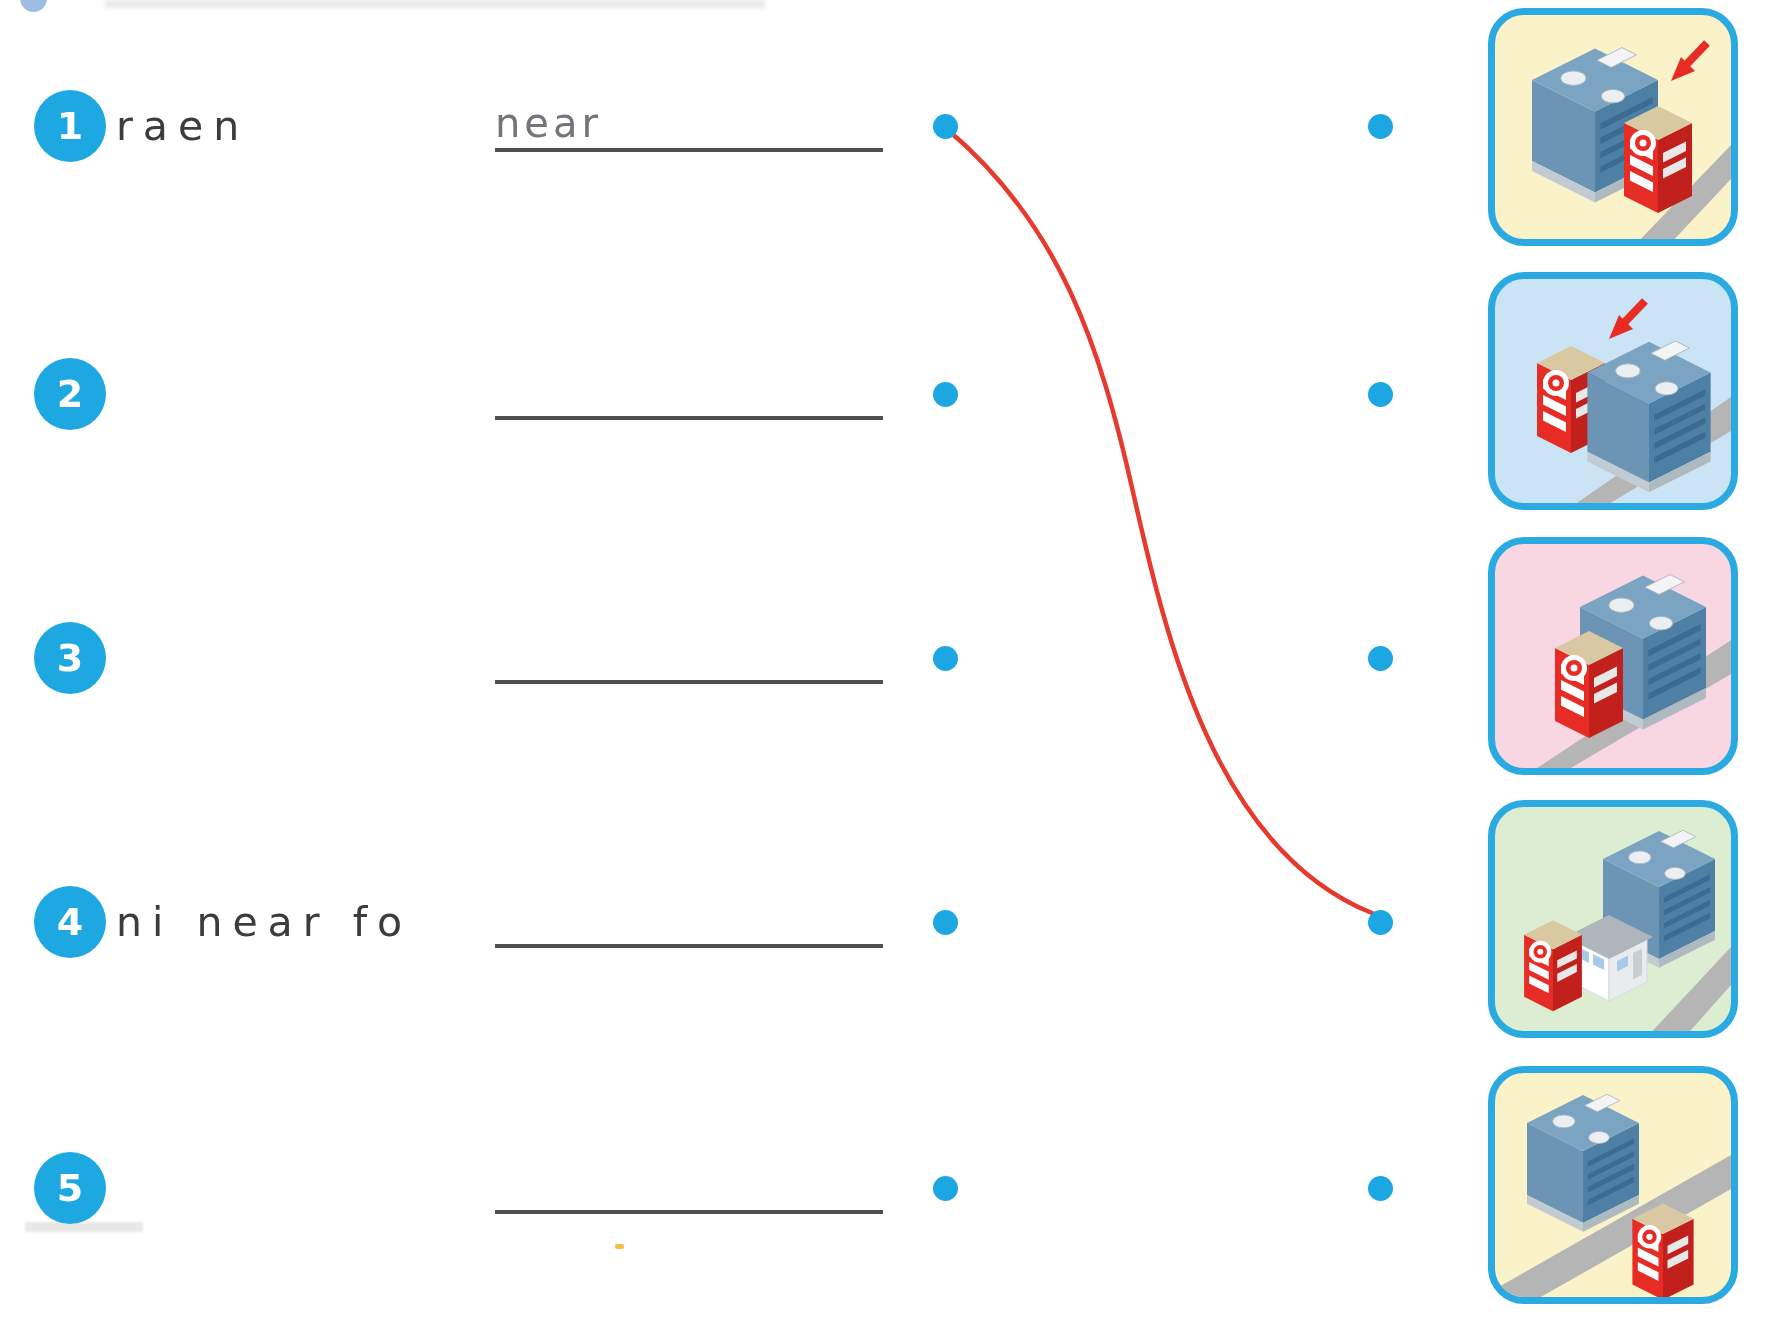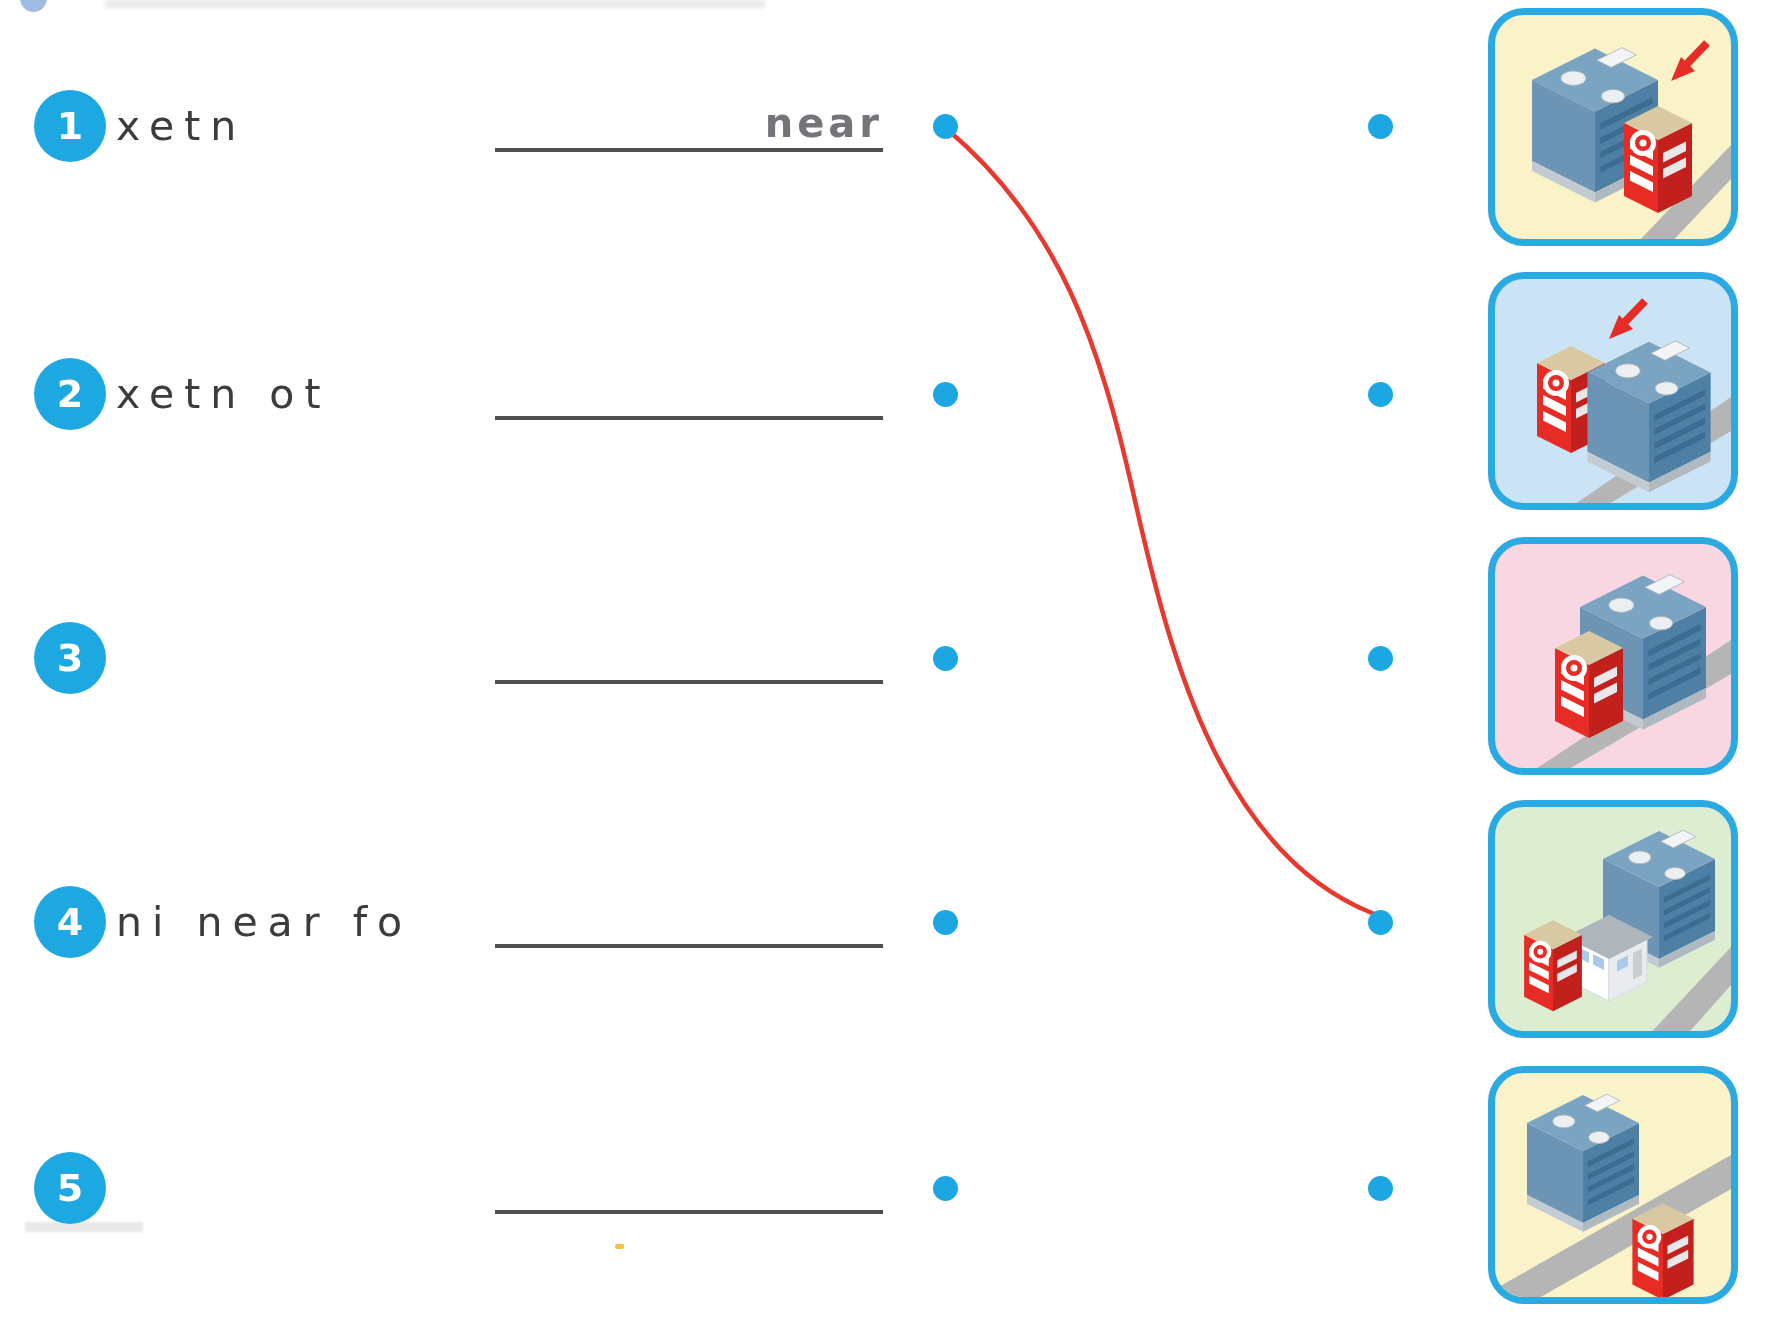--- a/index.html
+++ b/index.html
@@ -21,22 +21,22 @@
     position:absolute;left:34px;top:24px;width:72px;height:72px;border-radius:50%;
     background:#1ea8e2;color:#ffffff;font-weight:bold;font-size:38px;
     display:flex;align-items:center;justify-content:center;
   }
   .word{
     position:absolute;left:116px;top:0;height:120px;display:flex;align-items:center;
     font-size:41px;color:#3c3c3c;letter-spacing:10px;white-space:pre;
   }
   .answer-line{position:absolute;left:495px;top:82px;width:388px;height:4px;background:#4f4f51;}
   .answer-text{
-    position:absolute;left:495px;bottom:40px;width:388px;text-align:right;
-    font-size:40px;color:#737579;letter-spacing:4px;font-weight:bold;
+    position:absolute;left:495px;bottom:40px;width:388px;text-align:left;
+    font-size:40px;color:#737579;letter-spacing:4px;
   }
   .dot{position:absolute;top:48px;width:25px;height:25px;border-radius:50%;background:#1ca7e2;cursor:pointer;}
   .dot.left{left:933px;}
   .dot.right{left:1368px;}
   
   .card{
     position:absolute;left:1488px;width:236px;height:224px;
     border:7px solid #2ba9e1;border-radius:36px;overflow:hidden;z-index:2;cursor:pointer;
   }
   .card svg{display:block;}
@@ -52,32 +52,31 @@
   <div class="artifact yellow-tick"></div>
 
   <svg class="connector-svg" width="1766" height="1330">
     <path d="M 948 130 C 1060 225, 1100 345, 1133 492 C 1166 638, 1215 850, 1372 913" fill="none" stroke-width="4.5" stroke-linecap="round" stroke="#e8392f"></path>
   </svg>
 
   <div class="row" style="top:66px">
     <div class="badge">
         <span>1</span>
       </div>
-    <div class="word">xetn</div>
+    <div class="word">raen</div>
     <div class="answer-text">near</div>
     <div class="answer-line"></div>
     <div class="dot left"></div>
     <div class="dot right"></div>
   </div>
 
   <div class="row" style="top:334px">
     <div class="badge">
         <span>2</span>
       </div>
-    <div class="word">xetn ot</div>
     <div class="answer-text"></div>
     <div class="answer-line"></div>
     <div class="dot left"></div>
     <div class="dot right"></div>
   </div>
 
   <div class="row" style="top:598px">
     <div class="badge">
         <span>3</span>
       </div>

